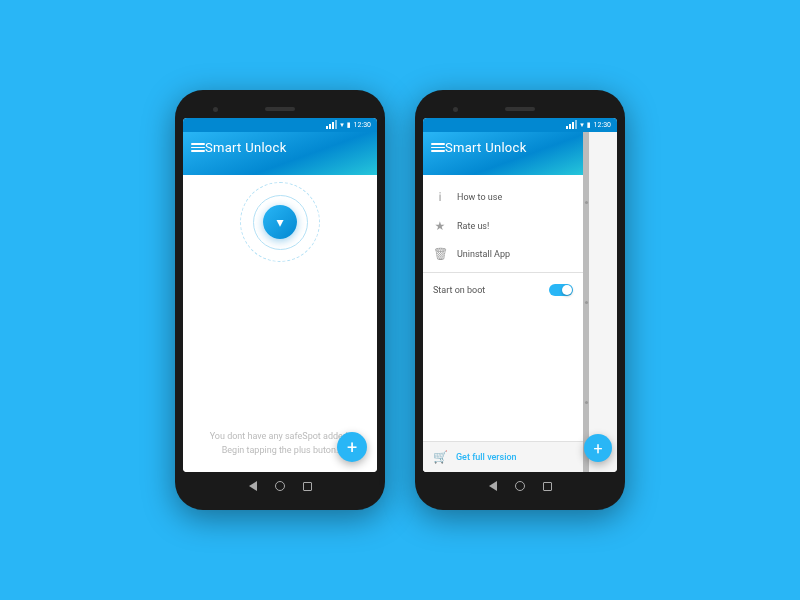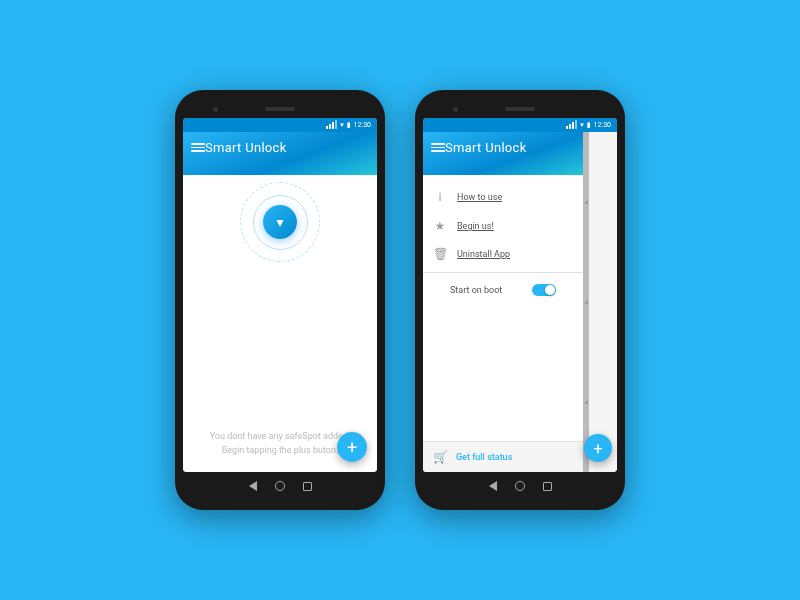--- a/index.html
+++ b/index.html
@@ -221,35 +221,34 @@
     }
     .drawer-icon {
       color: #9e9e9e;
       font-size: 12px;
       width: 14px;
       text-align: center;
     }
     .drawer-label {
       color: #555;
       font-size: 9px;
-      text-decoration: underline;
     }
     .divider {
       height: 1px;
       background: #e0e0e0;
       margin: 4px 0;
     }
     .toggle-section {
       padding: 0;
     }
     .toggle-row {
       display: flex;
       align-items: center;
       justify-content: space-between;
-      padding: 7px 27px;
+      padding: 7px 10px;
     }
     .toggle-label {
       font-size: 9px;
       color: #555;
     }
     .toggle-switch {
       width: 24px;
       height: 12px;
       background: #29b6f6;
       border-radius: 6px;
@@ -430,21 +429,21 @@
 
         <div class="drawer-menu-items">
 
           <div class="drawer-item">
             <span class="drawer-icon">ℹ</span>
             <span class="drawer-label">How to use</span>
           </div>
 
           <div class="drawer-item">
             <span class="drawer-icon">★</span>
-            <span class="drawer-label">Begin us!</span>
+            <span class="drawer-label">Rate us!</span>
           </div>
 
           <div class="drawer-item">
             <span class="drawer-icon">🗑</span>
             <span class="drawer-label">Uninstall App</span>
           </div>
 
           <div class="divider"></div>
 
           <div class="toggle-section">
@@ -452,21 +451,21 @@
               <span class="toggle-label">Start on boot</span>
               <div class="toggle-switch">
                 <div class="toggle-knob"></div>
               </div>
             </div>
           </div>
         </div>
 
         <div class="drawer-footer">
           <span class="footer-icon">🛒</span>
-          <span class="footer-label">Get full status</span>
+          <span class="footer-label">Get full version</span>
         </div>
       </div>
 
       <div class="sidebar-dots">
         <div class="dot"></div>
         <div class="dot"></div>
         <div class="dot"></div>
       </div>
     </div>
 

